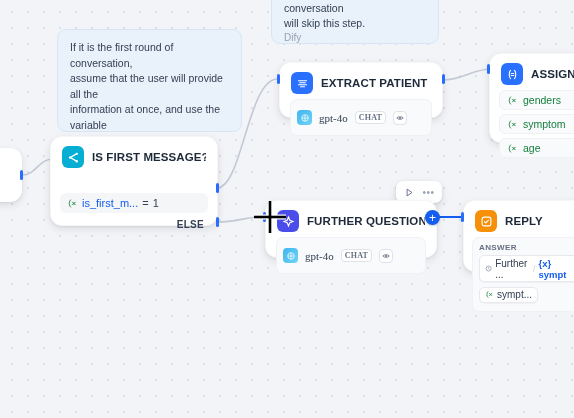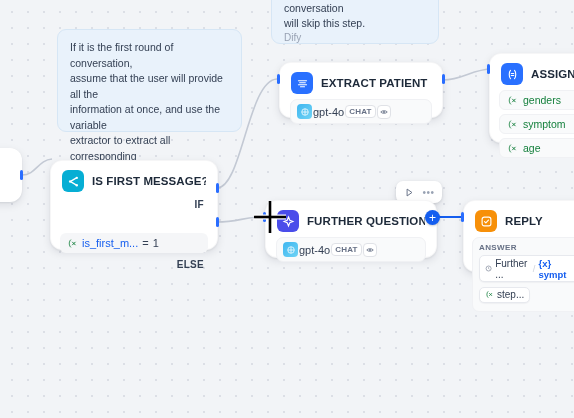--- a/index.html
+++ b/index.html
@@ -48,25 +48,26 @@
     font-weight: 700;
     color: #1d2939;
     letter-spacing: .1px;
     white-space: nowrap;
     overflow: hidden;
   }
   .node-body { padding: 0 10px 10px 10px; }
 
   
   .model-row {
-    display: flex; align-items: center; gap: 1px;
+    display: flex; align-items: center; gap: 7px;
     background: #f9fafb;
     border: 1px solid #f0f1f4;
     border-radius: 7px;
-    padding: 4px 6px;
+    padding: 10px 6px;
+    font-family: Liberation Serif, serif;
   }
   .model-ico {
     width: 15px; height: 15px; border-radius: 4px;
     background: linear-gradient(135deg,#3fb6f0,#6fd3f5);
     display:flex;align-items:center;justify-content:center;
     flex: 0 0 15px;
   }
   .model-name { font-size: 11px; color: #344054; font-weight: 500; }
   .tag {
     font-size: 8px; font-weight: 600; color: #667085;
@@ -211,35 +212,34 @@
 information at once, and use the variable
 extractor to extract all corresponding
 genders, symptoms, and ages.</div>
     <div class="note-author">Dify</div>
   </div>
 
   <div class="edge-node" style="left:-42px; top:148px; width:64px; height:54px;">
   </div>
   <div class="handle" style="left:20px; top:170px;"></div>
 
-  <div class="node" style="left:50px; top:160px; width:168px; height:90px;">
+  <div class="node" style="left:50px; top:136px; width:168px; height:90px;">
     <div class="node-head">
       <div class="node-ico" style="background:#06aed4;">
         <svg width="13" height="13" viewBox="0 0 16 16" fill="none" stroke="#fff" stroke-width="1.6" stroke-linecap="round">
           <circle cx="4" cy="8" r="1.6" fill="#fff" stroke="none"></circle>
           <circle cx="12" cy="3.5" r="1.5" fill="#fff" stroke="none"></circle>
           <circle cx="12" cy="12.5" r="1.5" fill="#fff" stroke="none"></circle>
           <path d="M5.4 7.2 L10.6 4.2"></path>
           <path d="M5.4 8.8 L10.6 11.8"></path>
         </svg>
       </div>
       <div class="node-title">IS FIRST MESSAGE?</div>
     </div>
     <div class="node-body" style="padding:0 9px 8px 9px;">
-      <div class="cond-label">IF</div>
       <div class="cond-row">
         <svg width="11" height="11" viewBox="0 0 16 16" fill="none" stroke="#15803d" stroke-width="1.4" stroke-linecap="round">
           <path d="M5.2 2.8 C2.6 5 2.6 11 5.2 13.2"></path>
           <path d="M8 6 L12 10 M12 6 L8 10"></path>
         </svg>
         <span class="var-name">is_first_m...</span>
         <span class="var-op">=</span>
         <span class="var-op">1</span>
       </div>
       <div class="cond-label" style="padding-top:6px;">ELSE</div>
@@ -377,21 +377,21 @@
           <span class="chip-text">Further ...</span>
           <span class="chip-sep">/</span>
           <span class="chip-type">{x} sympt</span>
         </div>
         <br>
         <div class="chip">
           <svg width="9" height="9" viewBox="0 0 16 16" fill="none" stroke="#15803d" stroke-width="1.4" stroke-linecap="round">
             <path d="M5.2 2.8 C2.6 5 2.6 11 5.2 13.2"></path>
             <path d="M8 6 L12 10 M12 6 L8 10"></path>
           </svg>
-          <span class="chip-text">step...</span>
+          <span class="chip-text">sympt...</span>
         </div>
       </div>
     </div>
   </div>
   <div class="handle" style="left:461px; top:212px;"></div>
 
   <svg class="cursor-cross" style="left:250px; top:197px;" width="42" height="42" viewBox="0 0 42 42">
     <g stroke="#ffffff" stroke-width="5" stroke-linecap="butt">
       <path d="M20 4 V36"></path>
       <path d="M4 20 H36"></path>

